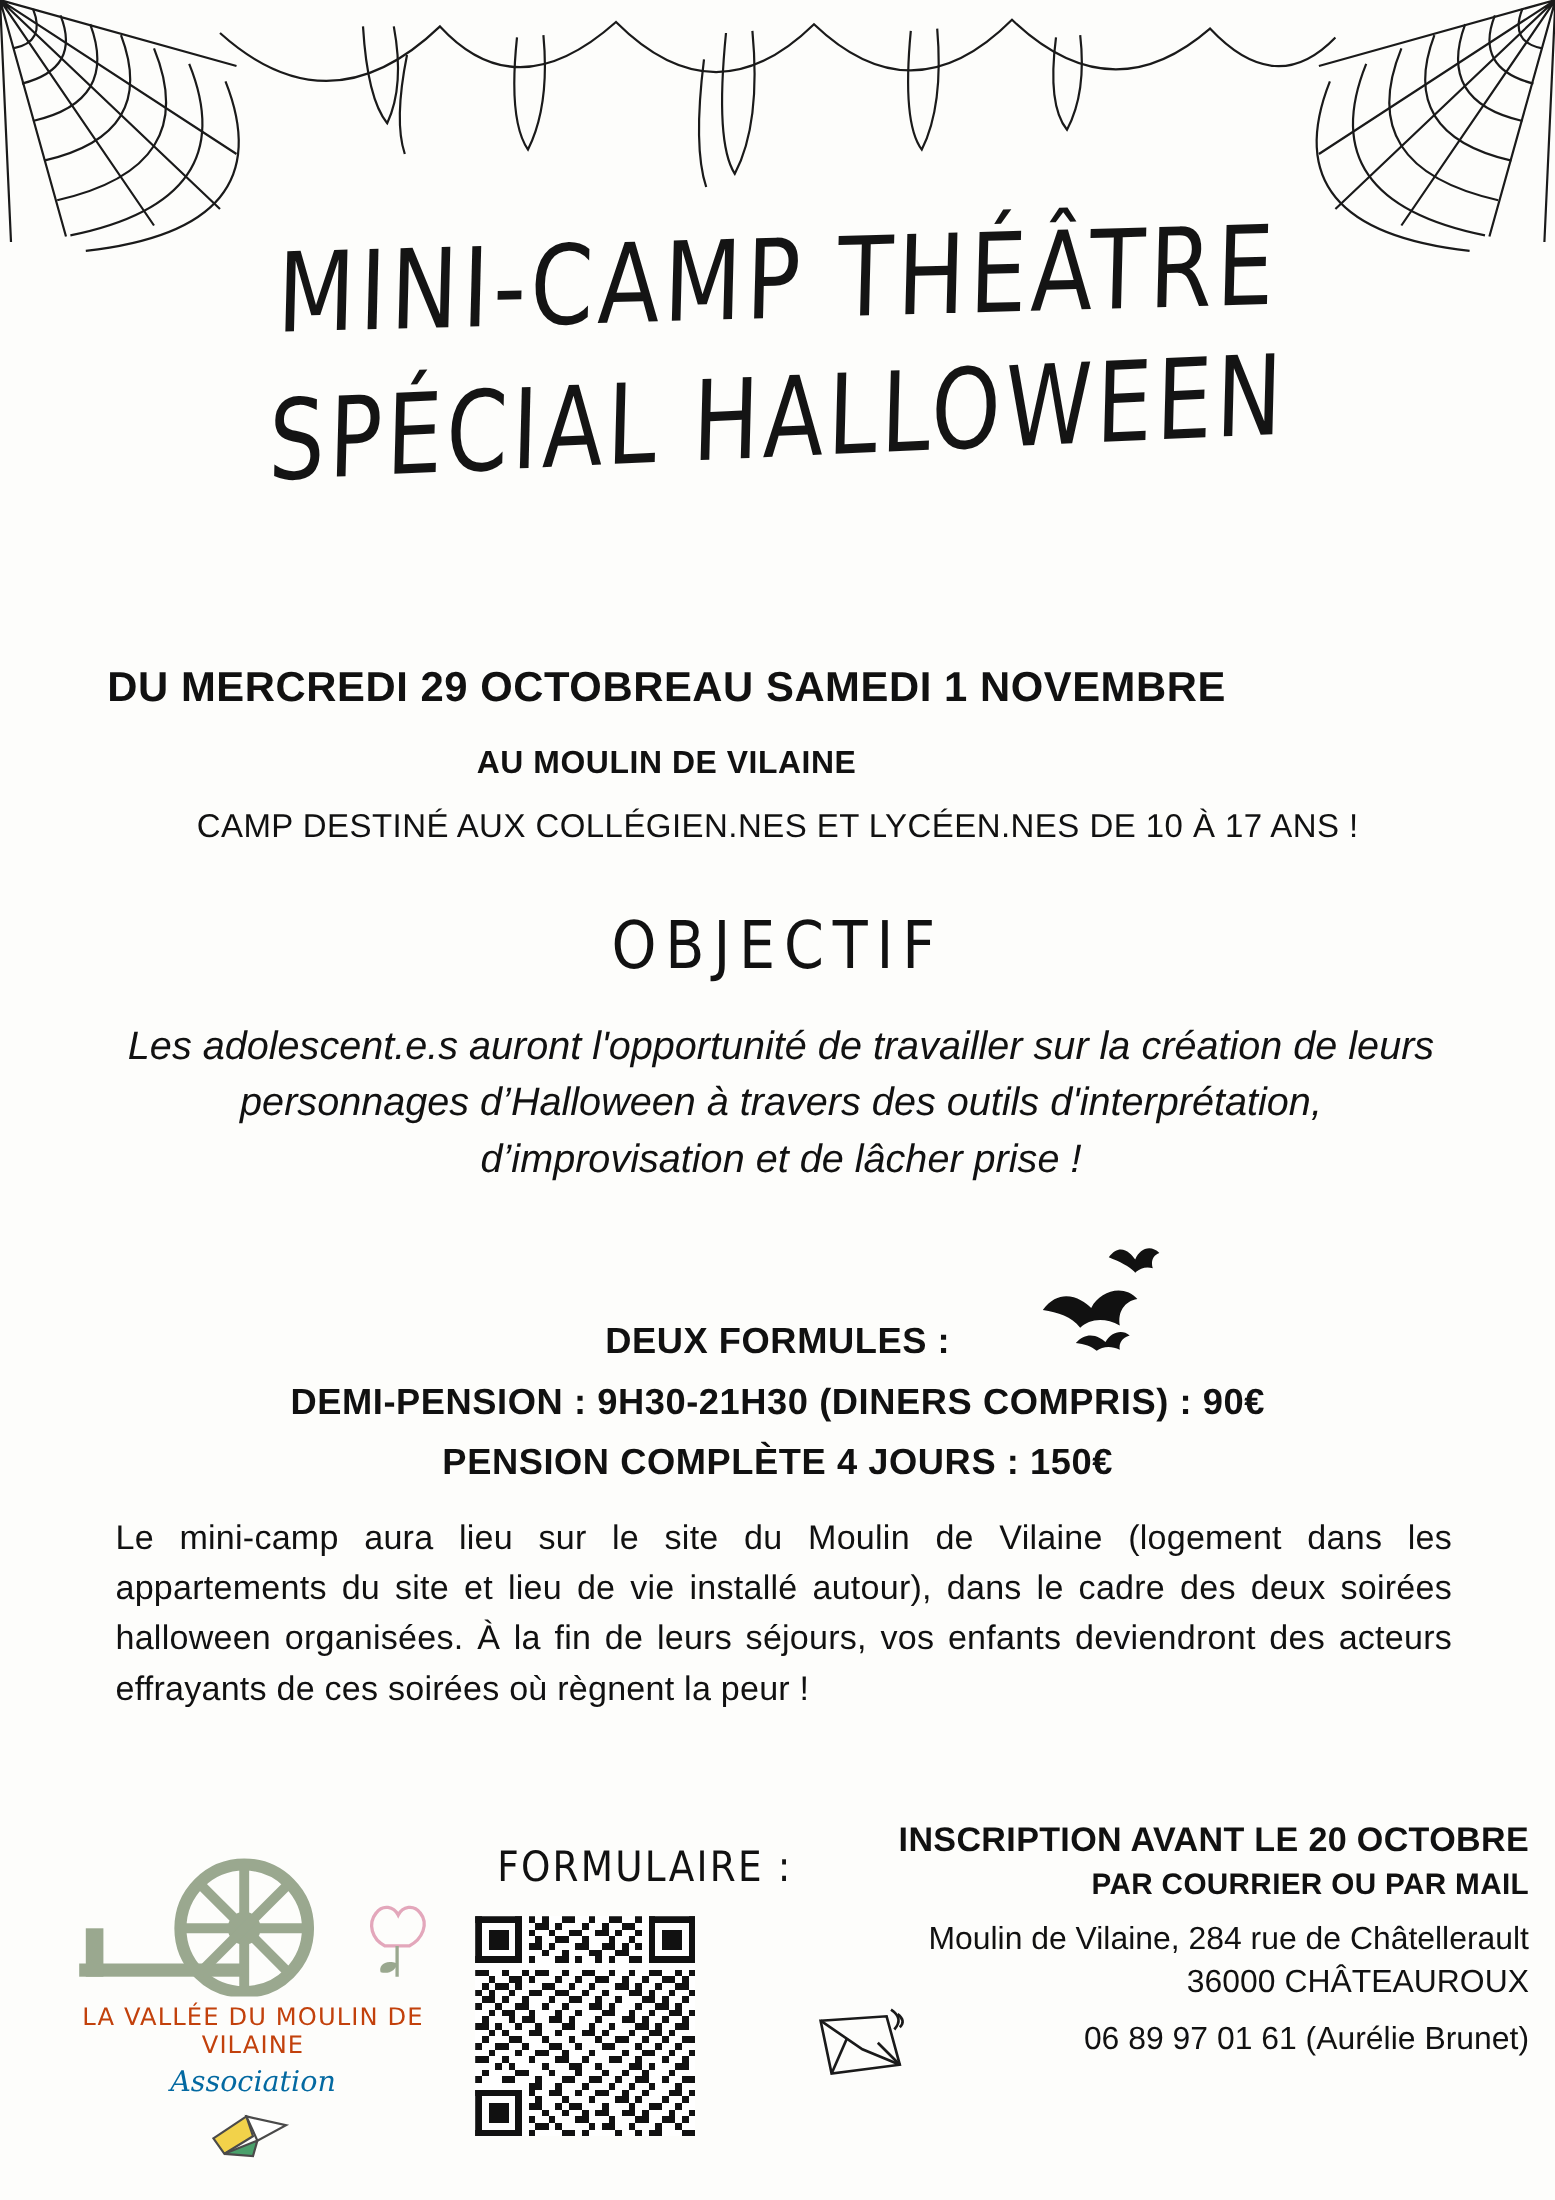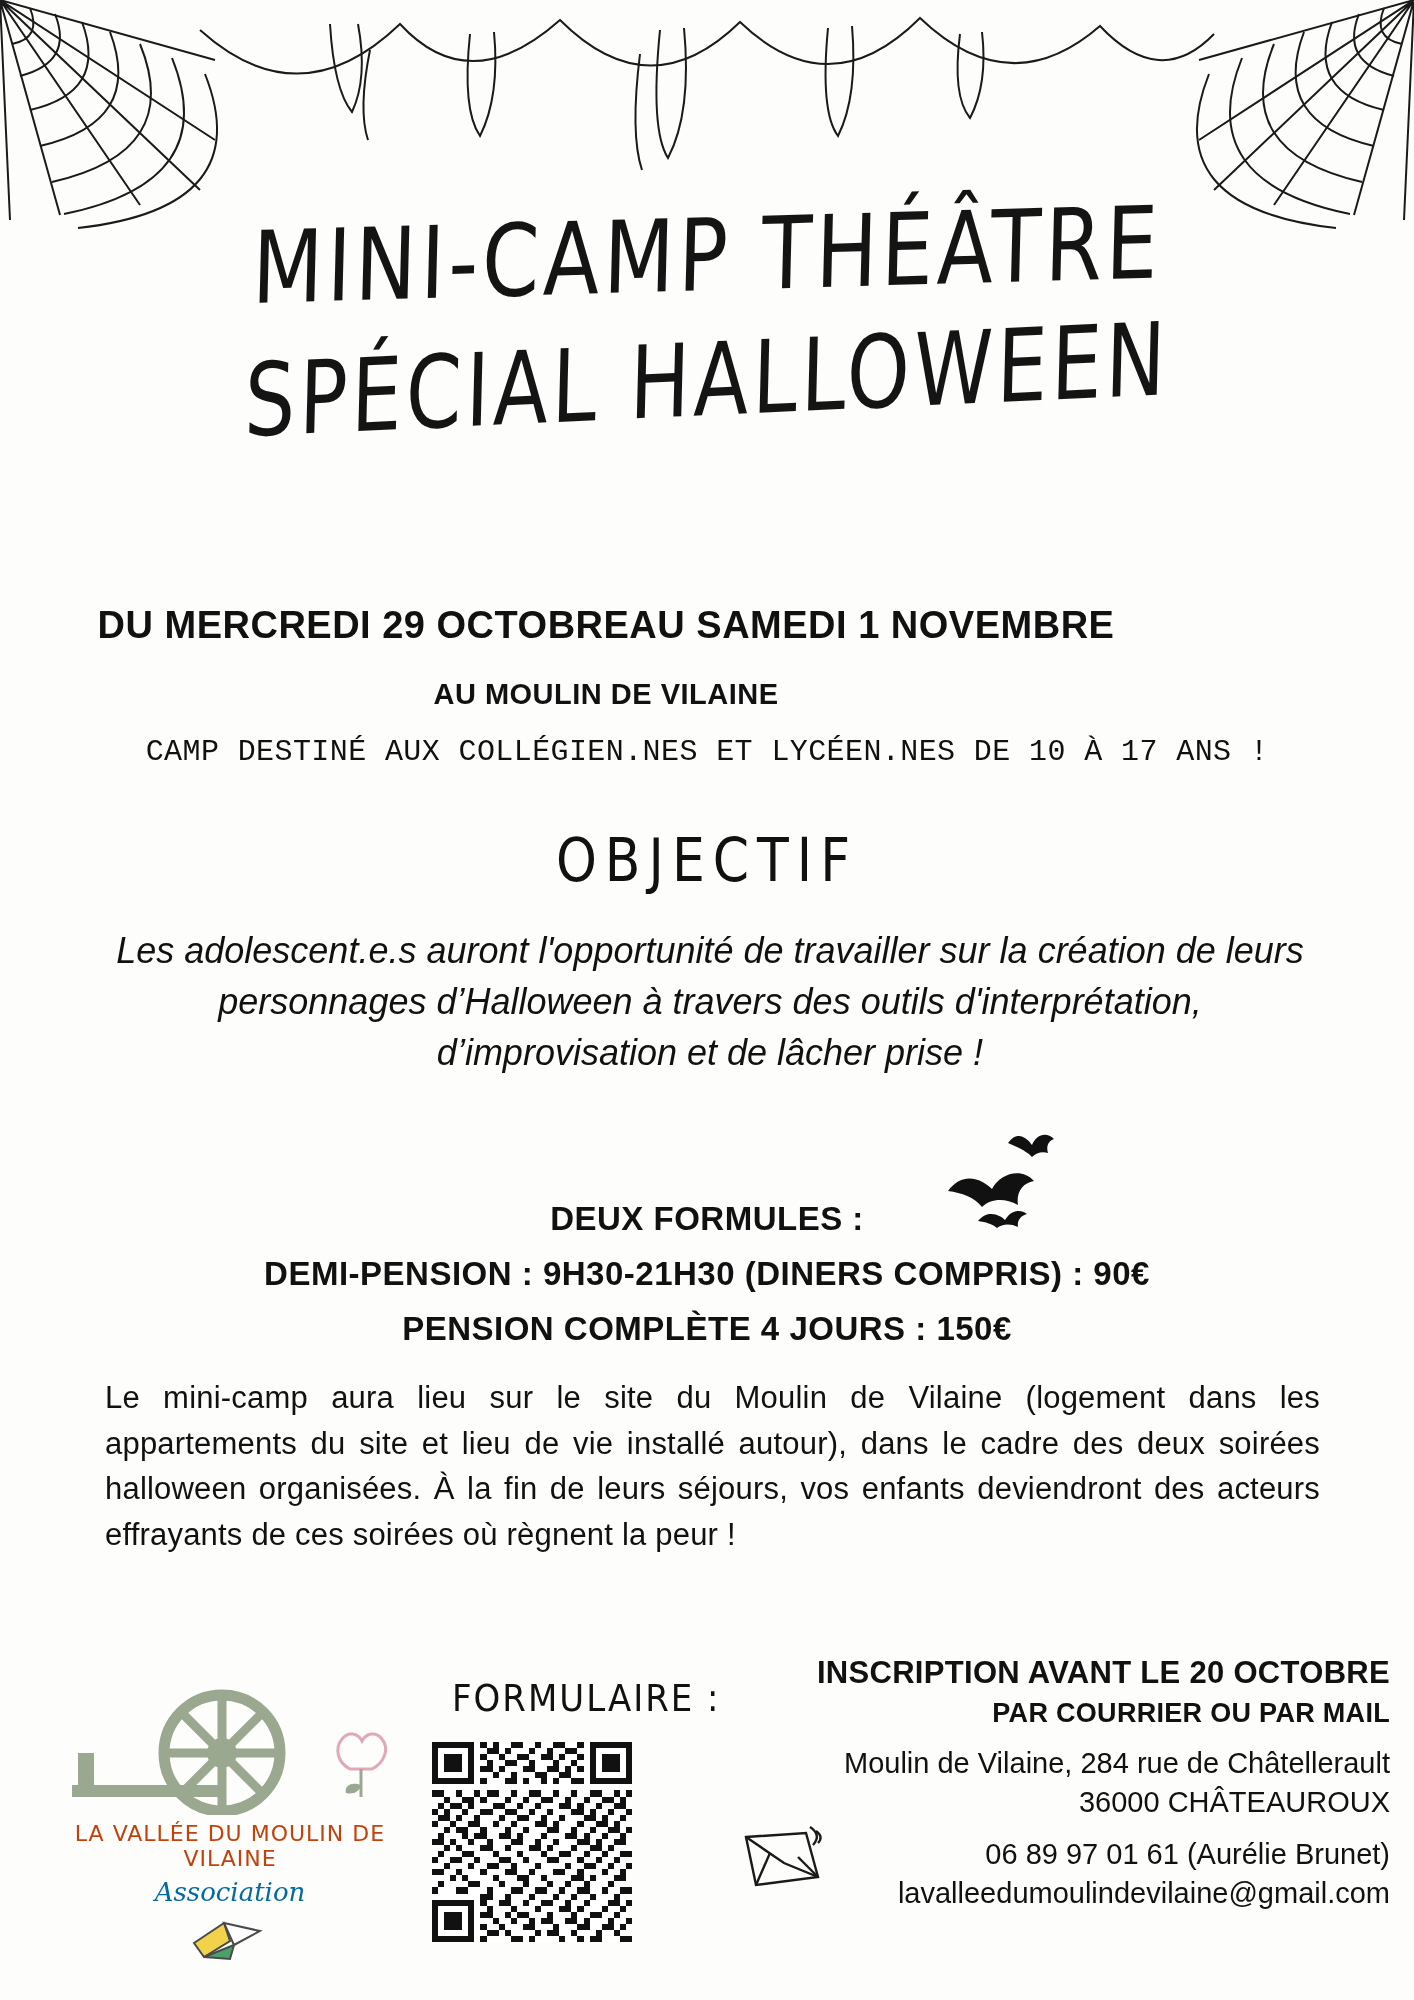--- a/index.html
+++ b/index.html
@@ -75,21 +75,20 @@
     letter-spacing: 0.5px;
   }
   .audience {
     position: absolute;
     top: 735px;
     left: 0;
     width: 1414px;
     text-align: center;
     font-size: 30px;
     letter-spacing: 0.4px;
-    font-family: Liberation Mono, monospace;
   }
 
   
   .objectif-head {
     position: absolute;
     top: 830px;
     left: 0;
     width: 1414px;
     text-align: center;
     font-family: "DejaVu Sans", sans-serif;
@@ -580,21 +579,20 @@
         <rect x="31" y="32" width="2" height="1"></rect>
     </g>
   </svg>
 
   <div class="contact">
     <div class="c1">INSCRIPTION AVANT LE 20 OCTOBRE</div>
     <div class="c2">PAR COURRIER OU PAR MAIL</div>
     <div class="c3">Moulin de Vilaine,  284 rue de Châtellerault</div>
     <div class="c4">36000 CHÂTEAUROUX</div>
     <div class="c5">06 89 97 01 61 (Aurélie Brunet)</div>
-    <div class="c6">lavalleedumoulindevilaine@gmail.com</div>
   </div>
 
   <svg class="envelope" viewBox="0 0 86 66">
     <g fill="none" stroke="#1a1a1a" stroke-width="2.4">
       <path d="M6 12 L66 8 L78 52 L16 60 Z"></path>
       <path d="M6 12 L44 38 L78 52"></path>
       <path d="M30 28 L16 60"></path>
       <path d="M58 32 L78 52"></path>
       <path d="M76 6 q8 6 2 12"></path>
       <path d="M70 2 q12 8 3 18"></path>

